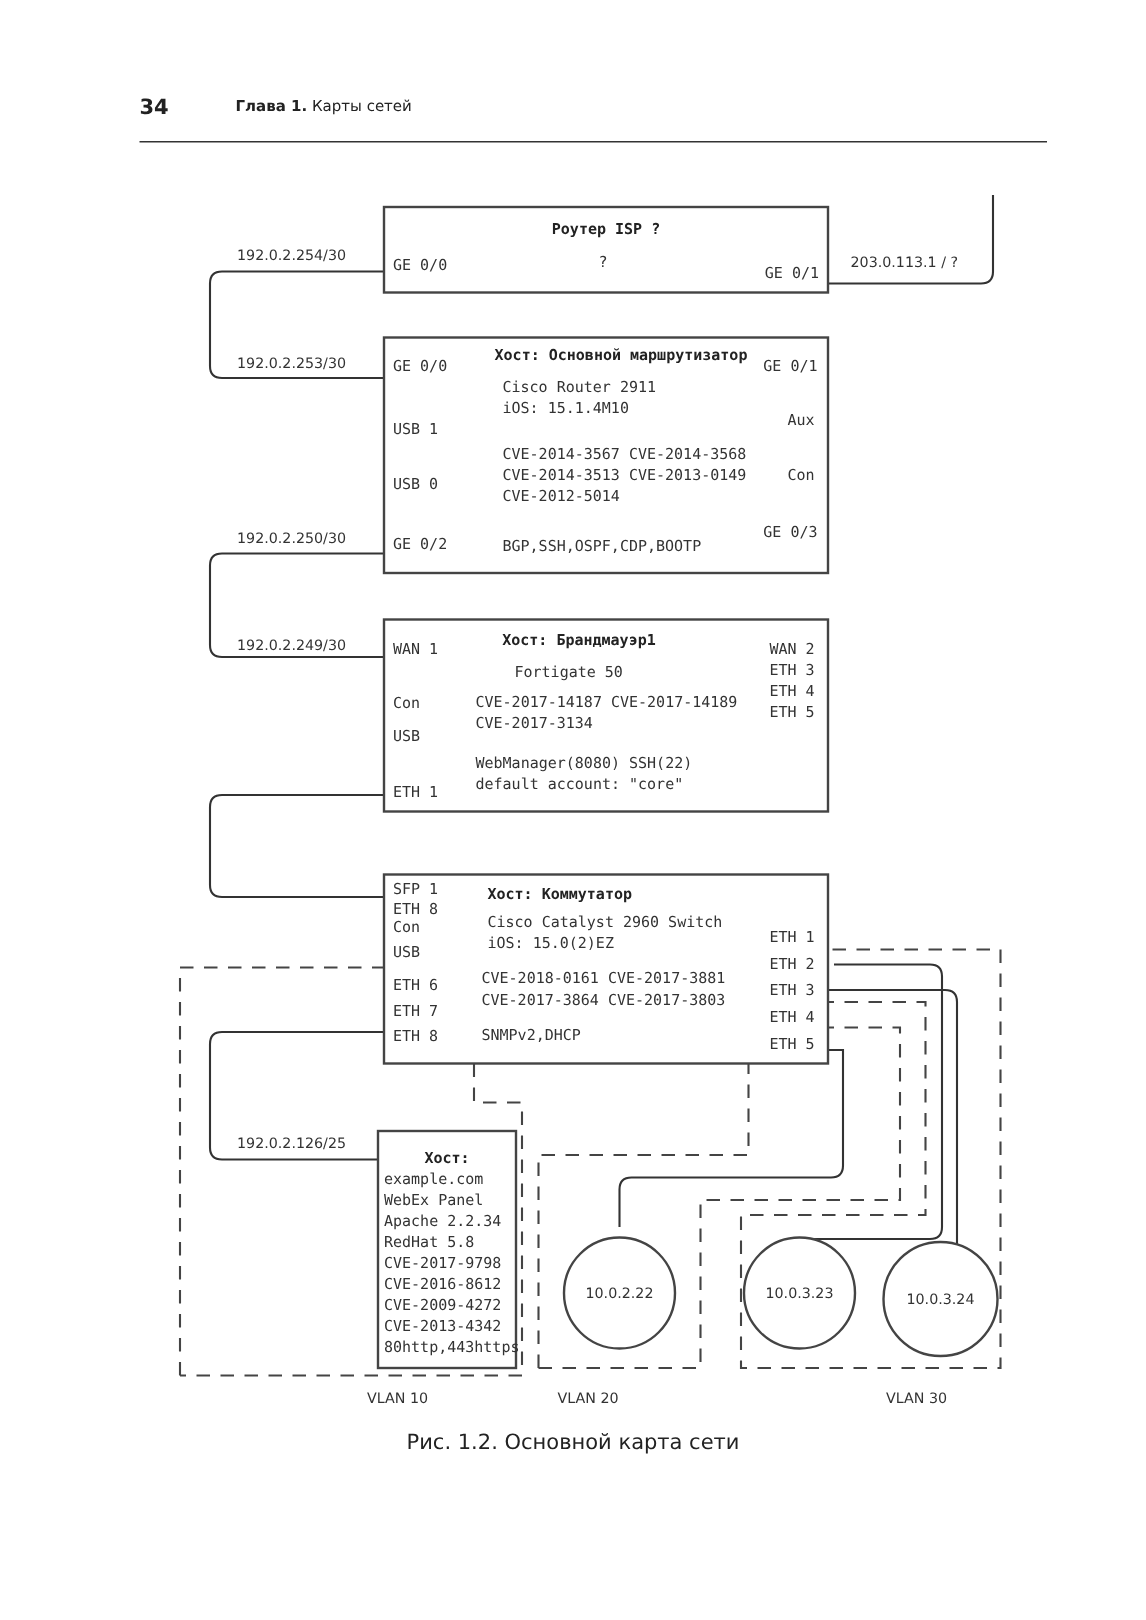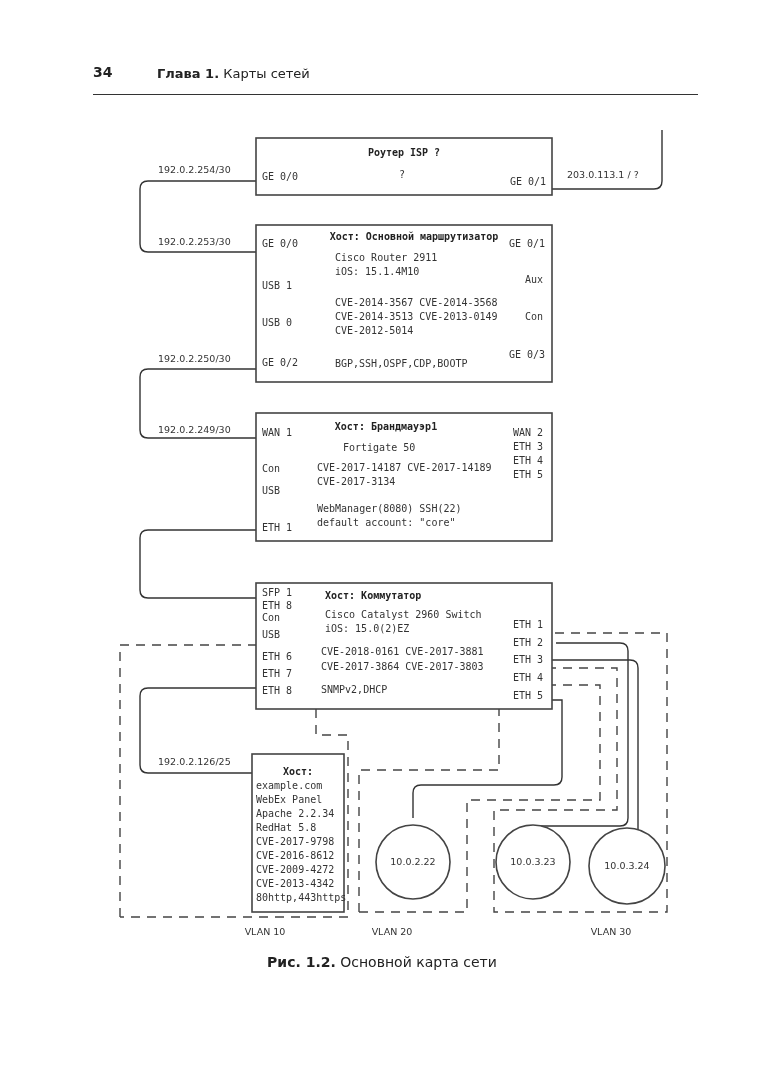--- a/index.html
+++ b/index.html
@@ -1,29 +1,29 @@
 <!DOCTYPE html>
 <html><head>
 <meta charset="utf-8">
 <style>
   html, body { margin: 0; padding: 0; background: #ffffff; }
   body { width: 764px; height: 1080px; position: relative; overflow: hidden; }
   .page-header { position: absolute; left: 93px; top: 64px; width: 605px; height: 30px; border-bottom: 1.5px solid #333; }
   .page-num { position: absolute; left: 0; top: 0; font-family: "DejaVu Sans", sans-serif; font-weight: bold; font-size: 14px; color: #222; }
-  .chapter { position: absolute; left: 64px; top: 2px; font-family: "DejaVu Sans", sans-serif; font-size: 13px; color: #222; }
+  .chapter { position: absolute; left: 64px; top: 2px; font-family: "DejaVu Sans", sans-serif; font-size: 10px; color: #222; }
   .chapter b { font-weight: bold; }
   svg { position: absolute; left: 0; top: 0; }
   .mono { font-family: "DejaVu Sans Mono", monospace; font-size: 10px; fill: #333; }
   .monob { font-family: "DejaVu Sans Mono", monospace; font-size: 10px; font-weight: bold; fill: #222; }
   .sans { font-family: "DejaVu Sans", sans-serif; font-size: 9.5px; fill: #333; }
   .box { fill: #fff; stroke: #444; stroke-width: 1.6; }
   .wire { fill: none; stroke: #333; stroke-width: 1.4; }
   .dash { fill: none; stroke: #444; stroke-width: 1.4; stroke-dasharray: 9 7; }
   .caption { position: absolute; left: 0; top: 954px; width: 764px; text-align: center; font-family: "DejaVu Sans", sans-serif; font-size: 14px; color: #222; }
-  .caption b { font-weight: bold; }
+  .caption b { font-weight: normal; }
 </style>
 </head>
 <body>
 
 <div class="page-header">
   <span class="page-num">34</span>
   <span class="chapter"><b>Глава 1.</b> <span>Карты сетей</span></span>
 </div>
 
 <svg width="764" height="1080" viewBox="0 0 764 1080">

